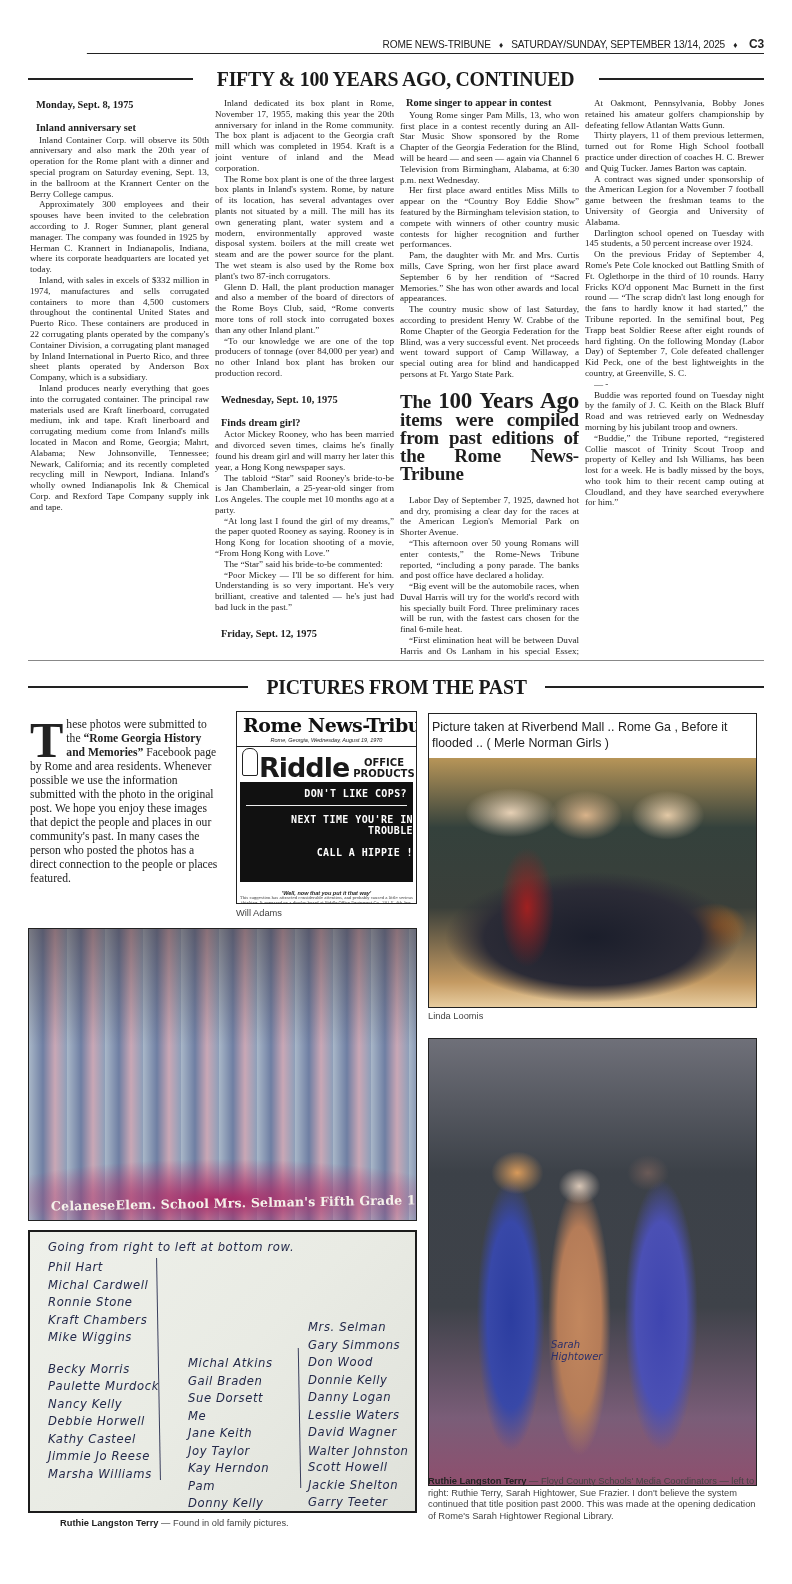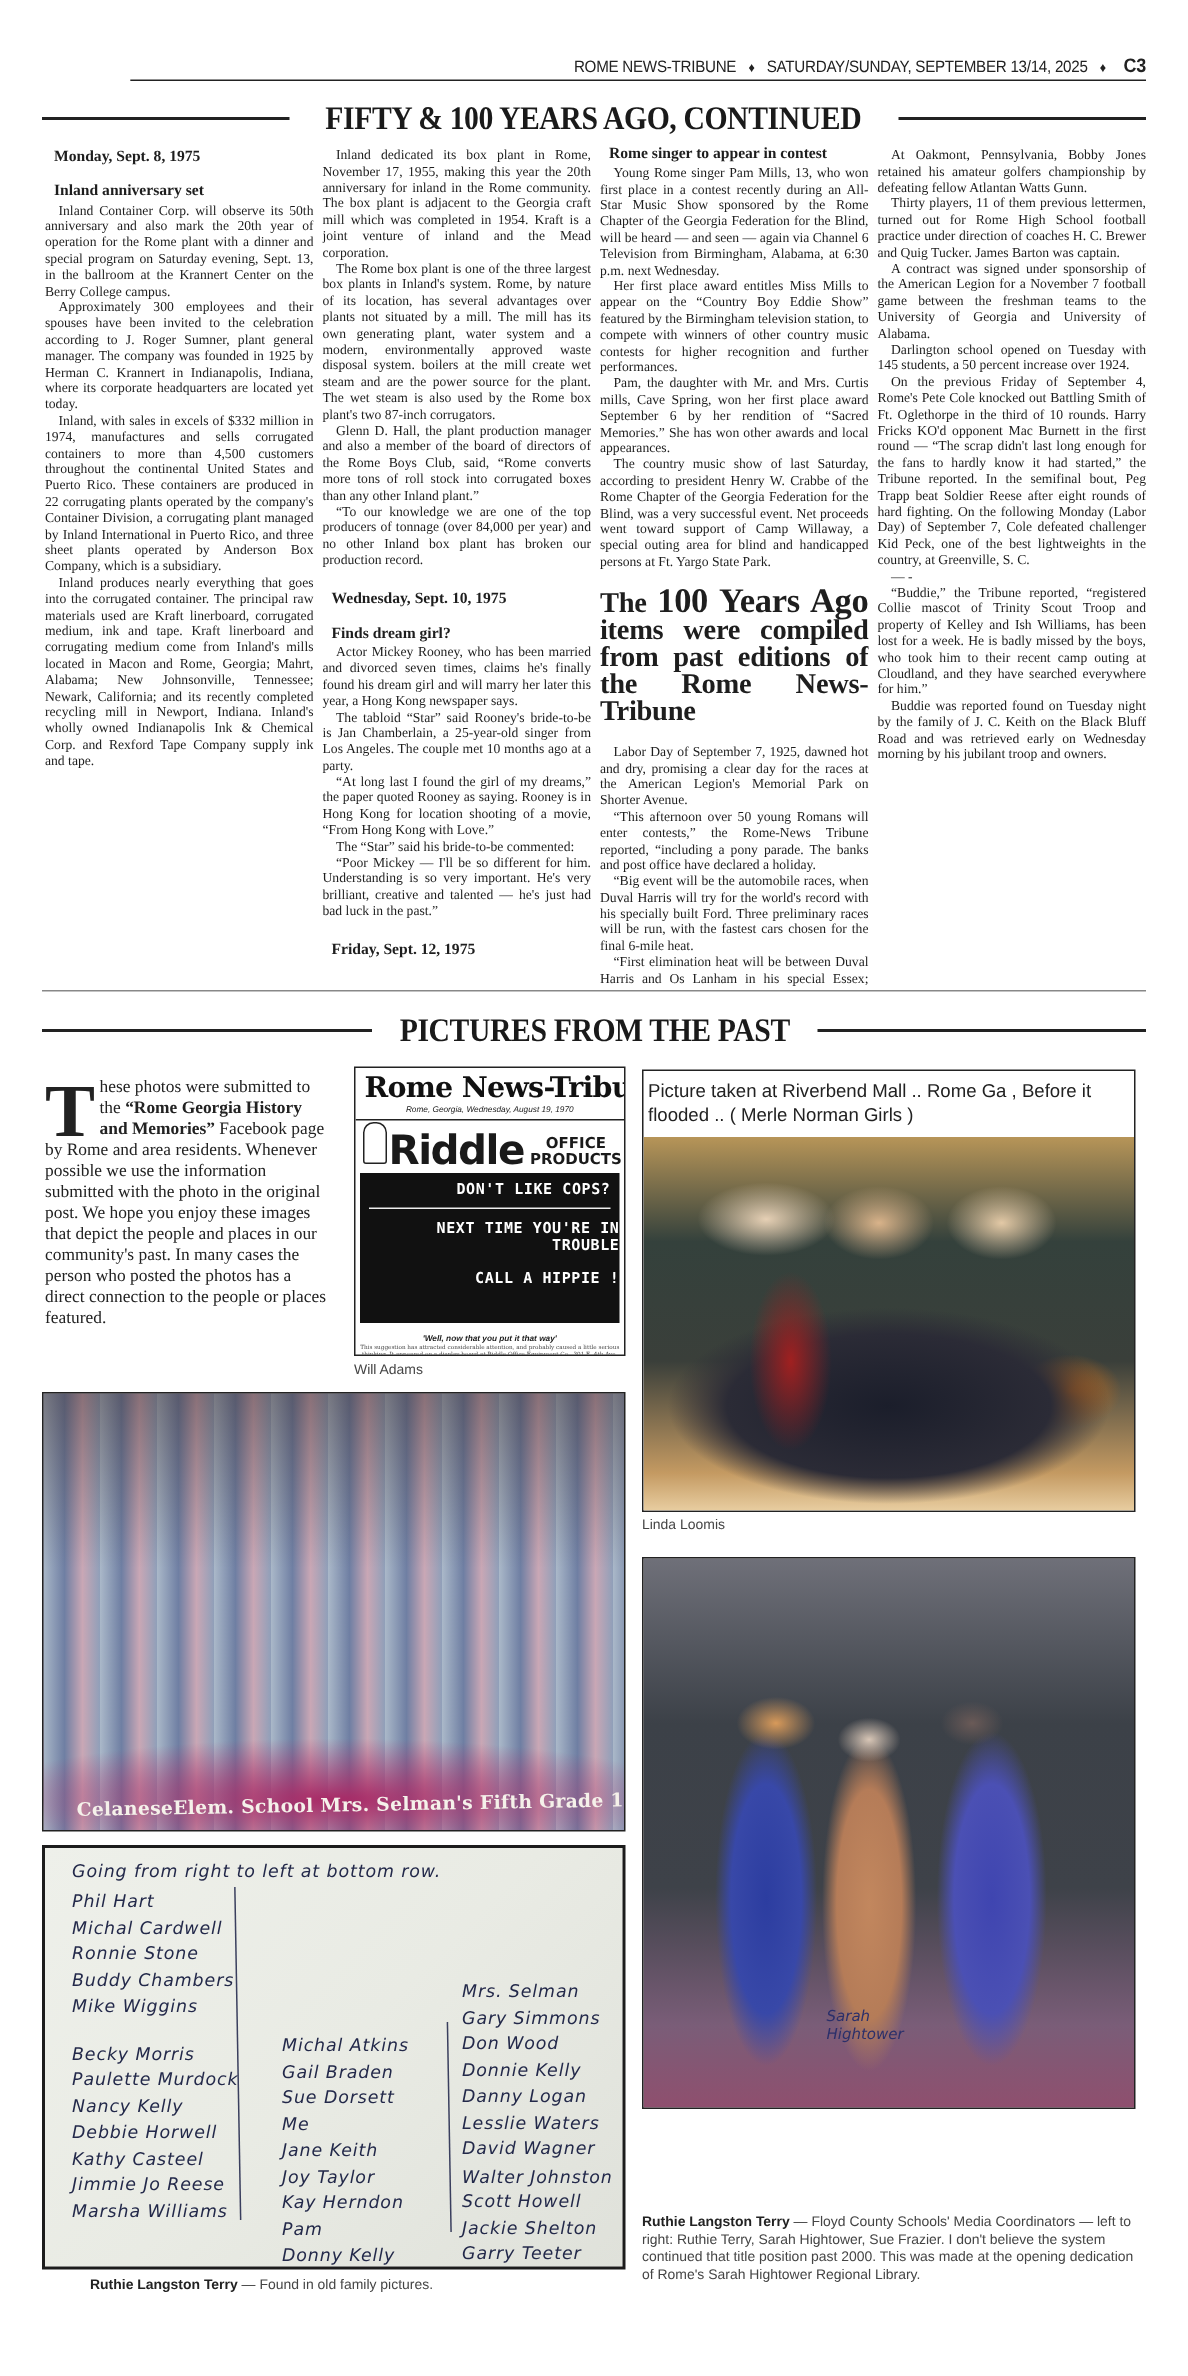--- a/index.html
+++ b/index.html
@@ -69,21 +69,21 @@
       radial-gradient(ellipse 90% 20% at 50% 93%, #a82a66 0%, transparent 70%),
       repeating-linear-gradient(90deg, #a9b7c8 0px, #6f7fa3 14px, #c9a7b5 26px, #8e9fb9 38px),
       linear-gradient(180deg, #6b5d58 0%, #7d7893 40%, #8b86b0 70%, #b0306a 93%, #efe4dc 97%); }
   #class .overlay { position: absolute; inset: 0; background: linear-gradient(180deg, rgba(60,45,45,0.45) 0%, rgba(0,0,0,0) 40%, rgba(0,0,0,0) 85%, rgba(0,0,0,0) 100%); }
   #class .banner { position: absolute; left: 22px; bottom: 10px; font-family: "DejaVu Serif", serif; font-weight: bold; font-size: 12.5px; color: #f5f1ea; letter-spacing: 0.2px; transform: rotate(-1deg); white-space: nowrap; }
 
   #names { top: 1230px; left: 28px; width: 389px; height: 283px; background: linear-gradient(135deg, #eef0ea 0%, #e9ebe4 50%, #dfe1da 100%); border: 2px solid #1c1c1c; }
   #names .hand { position: absolute; font-family: "DejaVu Sans", sans-serif; font-size: 11.6px; color: #23294a; font-style: italic; letter-spacing: 0.6px; white-space: nowrap; }
   #names .vline { position: absolute; width: 1px; background: #3a3f5e; }
 
-  #trio { top: 1038px; left: 428px; width: 329px; height: 368px;
+  #trio { top: 1038px; left: 428px; width: 329px; height: 448px;
     background:
       radial-gradient(ellipse 10% 6% at 27% 30%, #d89a5a 0%, transparent 80%),
       radial-gradient(ellipse 8% 5% at 46% 33%, #d8c6b6 0%, transparent 80%),
       radial-gradient(ellipse 8% 5% at 67% 30%, #6a5a57 0%, transparent 80%),
       radial-gradient(ellipse 13% 38% at 25% 62%, #2c3da0 0%, #3848a8 55%, transparent 80%),
       radial-gradient(ellipse 12% 38% at 46% 63%, #c2875e 0%, #b57c58 55%, transparent 80%),
       radial-gradient(ellipse 14% 38% at 71% 62%, #3f45b0 0%, #4b50b4 55%, transparent 80%),
       linear-gradient(180deg, #6f7079 0%, #3c4148 30%, #3e4249 60%, #7a5d78 85%, #8f4f6e 100%); }
   #trio .sig { position: absolute; left: 122px; top: 300px; font-family: "DejaVu Sans", sans-serif; font-style: italic; font-size: 10px; color: #2b2f6a; line-height: 12px; }
 
@@ -146,22 +146,22 @@
       <p>“Big event will be the automobile races, when Duval Harris will try for the world's record with his specially built Ford. Three preliminary races will be run, with the fastest cars chosen for the final 6-mile heat.</p>
       <p>“First elimination heat will be between Duval Harris and Os Lanham in his special Essex; second, Hubert Warren driving a special Dodge against Joe Porter's Chevrolet, and third between Keeling in his Essex and Crenshaw in a King 8. Judges will be E. W. Best, D. E. Sharp and Glover McGhee. Timekeepers are George P. Weathers, M. S. Lanier and P. H. Vandiver. Starter is T. D. Caldwell.</p>
     </div>
   <div class="col" id="col4">
       <p>At Oakmont, Pennsylvania, Bobby Jones retained his amateur golfers championship by defeating fellow Atlantan Watts Gunn.</p>
       <p>Thirty players, 11 of them previous lettermen, turned out for Rome High School football practice under direction of coaches H. C. Brewer and Quig Tucker. James Barton was captain.</p>
       <p>A contract was signed under sponsorship of the American Legion for a November 7 football game between the freshman teams to the University of Georgia and University of Alabama.</p>
       <p>Darlington school opened on Tuesday with 145 students, a 50 percent increase over 1924.</p>
       <p>On the previous Friday of September 4, Rome's Pete Cole knocked out Battling Smith of Ft. Oglethorpe in the third of 10 rounds. Harry Fricks KO'd opponent Mac Burnett in the first round — “The scrap didn't last long enough for the fans to hardly know it had started,” the Tribune reported. In the semifinal bout, Peg Trapp beat Soldier Reese after eight rounds of hard fighting. On the following Monday (Labor Day) of September 7, Cole defeated challenger Kid Peck, one of the best lightweights in the country, at Greenville, S. C.</p>
       <p class="sep">— -</p>
+      <p>Buddie was reported found on Tuesday night by the family of J. C. Keith on the Black Bluff Road and was retrieved early on Wednesday morning by his jubilant troop and owners.</p>
       <p>“Buddie,” the Tribune reported, “registered Collie mascot of Trinity Scout Troop and property of Kelley and Ish Williams, has been lost for a week. He is badly missed by the boys, who took him to their recent camp outing at Cloudland, and they have searched everywhere for him.”</p>
-      <p>Buddie was reported found on Tuesday night by the family of J. C. Keith on the Black Bluff Road and was retrieved early on Wednesday morning by his jubilant troop and owners.</p>
     </div>
 </div>
 
 <div class="bottom-rule"></div>
 
 <div class="section-head" id="head2">
   <div class="rule"></div>
   <h2>PICTURES FROM THE PAST</h2>
   <div class="rule"></div>
 </div>
@@ -199,21 +199,21 @@
 </div>
 
 <div class="photo" id="names">
   <div class="hand" style="left:18px;top:8px;">Going from right to left at bottom row.</div>
   <div class="vline" style="left:128px;top:26px;height:222px;transform:rotate(-1deg);"></div>
   <div class="vline" style="left:269px;top:116px;height:140px;transform:rotate(-1deg);"></div>
   <div id="nl1">
       <div class="hand" style="left: 18px; top: 28px;">Phil Hart</div>
       <div class="hand" style="left: 18px; top: 45.5px;">Michal Cardwell</div>
       <div class="hand" style="left: 18px; top: 63px;">Ronnie Stone</div>
-      <div class="hand" style="left: 18px; top: 80.5px;">Buddy Chambers</div>
+      <div class="hand" style="left: 18px; top: 80.5px;">Kraft Chambers</div>
       <div class="hand" style="left: 18px; top: 98px;">Mike Wiggins</div>
       <div class="hand" style="left: 18px; top: 129.5px;">Becky Morris</div>
       <div class="hand" style="left: 18px; top: 147px;">Paulette Murdock</div>
       <div class="hand" style="left: 18px; top: 164.5px;">Nancy Kelly</div>
       <div class="hand" style="left: 18px; top: 182px;">Debbie Horwell</div>
       <div class="hand" style="left: 18px; top: 199.5px;">Kathy Casteel</div>
       <div class="hand" style="left: 18px; top: 217px;">Jimmie Jo Reese</div>
       <div class="hand" style="left: 18px; top: 234.5px;">Marsha Williams</div>
     </div>
   <div id="nl2">

